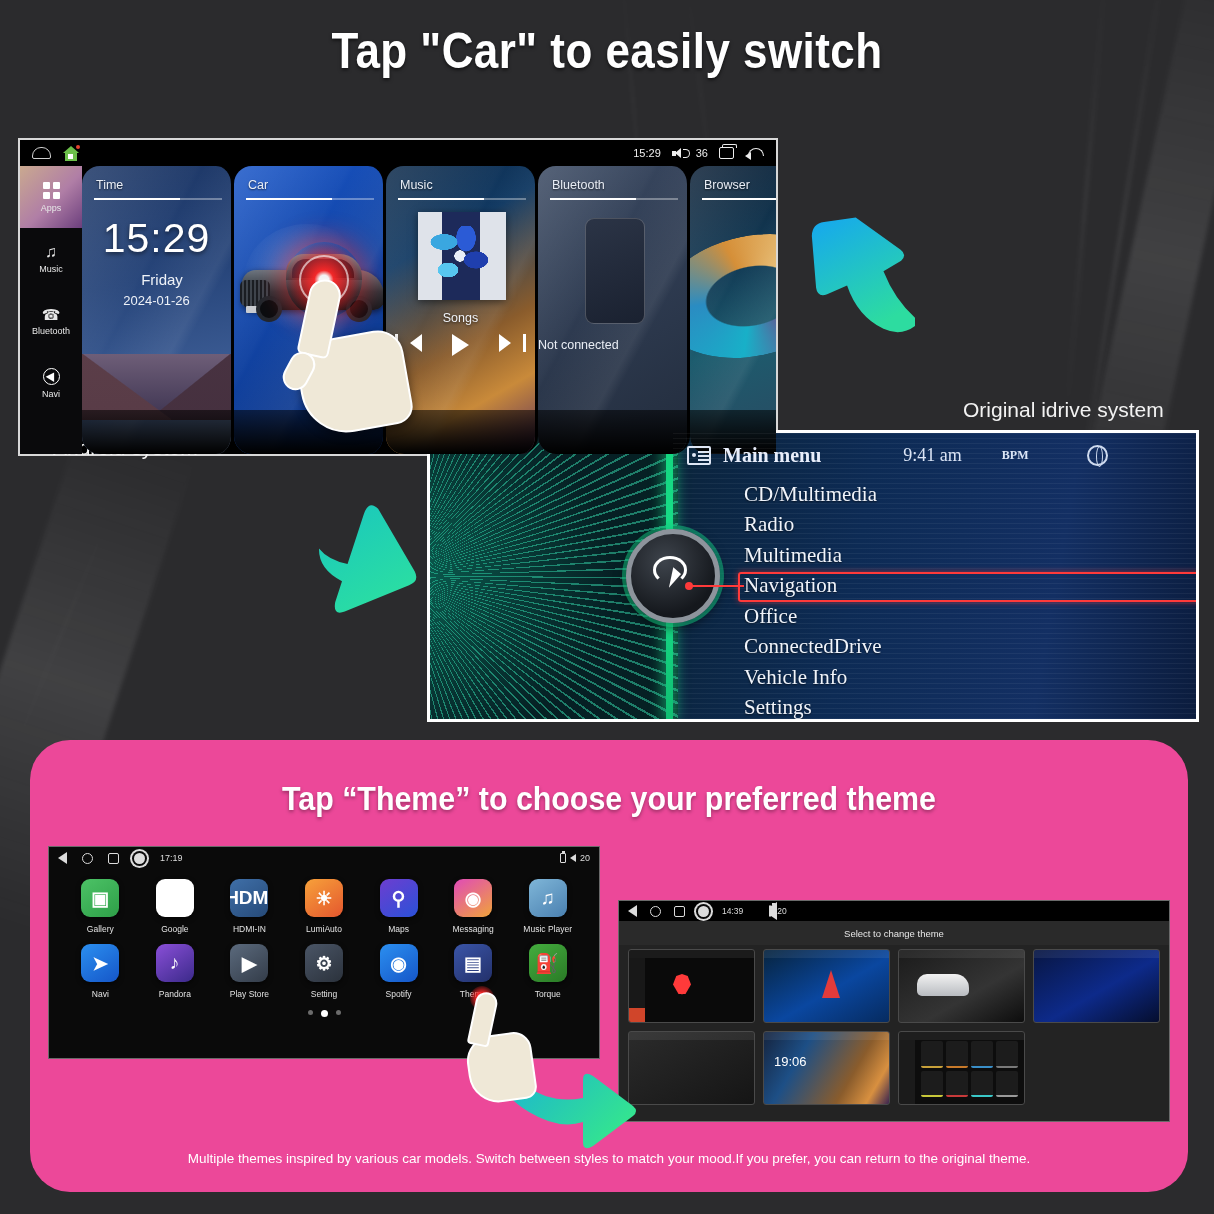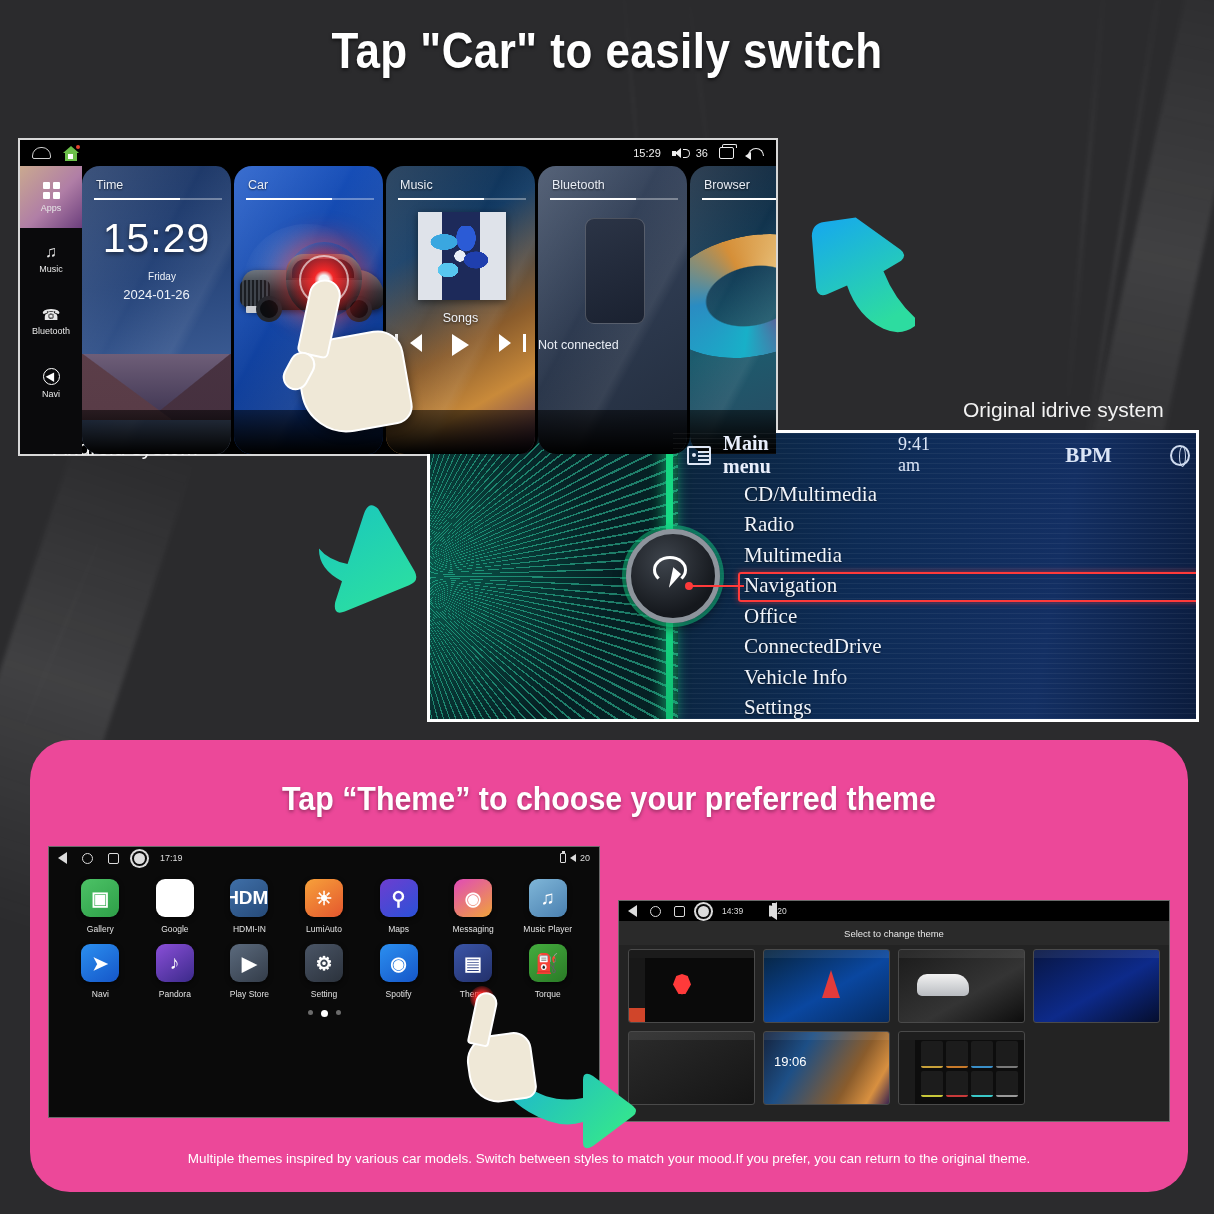--- a/index.html
+++ b/index.html
@@ -88,21 +88,21 @@
   .tile .reflect { position:absolute; left:0; right:0; bottom:0; height:44px; background:linear-gradient(to bottom, rgba(0,0,0,.55), #000); z-index:4;}
 
   .tile-time { background: linear-gradient(170deg,#1d3766 0%, #27457a 40%, #3a5a92 70%, #6d7e9a 100%); }
   .tile-time .mountains { position:absolute; left:0; right:0; bottom:34px; height:66px;
       background:
         linear-gradient(to top right, rgba(90,60,70,.95) 0 50%, transparent 51%) left bottom/60% 100% no-repeat,
         linear-gradient(to top left, rgba(70,48,62,.95) 0 50%, transparent 51%) right bottom/55% 100% no-repeat,
         linear-gradient(to bottom, #6e5e78, #3c3350); z-index:2; }
   .clk { position:absolute; left:0; right:0; top:52px; text-align:center; color:#fff; z-index:3;}
   .clk .big { font-size:41px; font-weight:300; letter-spacing:1px; line-height:1; text-shadow:0 2px 4px rgba(0,0,0,.5); }
-  .clk .day { font-size:10px; margin-top:12px; color:#eef2f8;margin-left:11px; }
+  .clk .day { font-size:15px; margin-top:12px; color:#eef2f8;margin-left:11px; }
   .clk .date { font-size:13px; margin-top:5px; color:#eef2f8; }
 
   .tile-car { background: linear-gradient(145deg,#1b57c8 0%, #1348ad 35%, #0e3a90 75%, #0b2f78 100%); }
   .car-glow { position:absolute; left:10px; top:58px; width:126px; height:112px; border-radius:50%;
       background: radial-gradient(circle at 45% 45%, rgba(255,255,255,.30), rgba(255,255,255,0) 62%); z-index:2;}
   .car-img { position:absolute; left:6px; top:86px; width:146px; height:74px; z-index:3;}
   .car-body { position:absolute; left:2px; top:18px; width:142px; height:40px; border-radius:14px 26px 10px 10px;
       background:linear-gradient(to bottom,#6d757f,#2d3238 55%,#15181c); box-shadow:0 2px 6px rgba(0,0,0,.6);}
   .car-roof { position:absolute; left:46px; top:2px; width:76px; height:26px; border-radius:18px 22px 0 0;
       background:linear-gradient(to bottom,#8b939c,#3a4048);}
@@ -186,21 +186,21 @@
       border:5px solid #8d949c; box-shadow:0 0 0 4px rgba(20,220,140,.45), 0 4px 12px rgba(0,0,0,.6); z-index:4; }
   .id-knob .cursor { position:absolute; left:22px; top:22px; width:48px; height:44px; }
   .id-knob .cursor .loop { position:absolute; left:0; top:0; width:34px; height:28px; border:3px solid #fff; border-radius:50%; border-bottom-color:transparent;}
   .id-knob .cursor .ptr { position:absolute; left:18px; top:12px; width:0; height:0; border-left:9px solid #fff; border-top:5px solid transparent; border-bottom:16px solid transparent; transform:rotate(12deg);}
   .id-hdr { position:absolute; left:243px; top:6px; right:6px; height:32px; display:flex; align-items:center; gap:12px; z-index:5;}
   .id-hdr .mm-ico { width:24px; height:19px; border:2px solid #dfe7f5; border-radius:2px; position:relative; margin-left:14px; flex:0 0 auto;}
   .id-hdr .mm-ico:before { content:""; position:absolute; left:9px; top:3px; width:11px; height:2px; background:#dfe7f5; box-shadow:0 4px 0 #dfe7f5, 0 8px 0 #dfe7f5;}
   .id-hdr .mm-ico:after { content:""; position:absolute; left:3px; top:5px; width:4px; height:4px; border-radius:50%; background:#dfe7f5;}
   .id-hdr .mm-title { color:#e8eefb; font-size:20px; font-weight:700; }
   .id-hdr .mm-time { color:#dbe5f6; font-size:18px; margin-left:70px;}
-  .id-hdr .mm-bpm { color:#dbe5f6; font-size:21px; font-weight:700; margin-left:100px;}
+  .id-hdr .mm-bpm { color:#dbe5f6; font-size:12px; font-weight:700; margin-left:28px;}
   .id-hdr .mm-globe { margin-left:46px; width:21px; height:21px; border-radius:50%; border:2px solid #cfdbef; position:relative;}
   .id-hdr .mm-globe:before{content:"";position:absolute;left:7px;top:-1px;width:5px;height:19px;border:1.5px solid #cfdbef;border-radius:50%;}
   .id-list { position:absolute; left:310px; top:46px; right:0; z-index:5; }
   .id-row { height:30.5px; color:#f0f4fb; font-size:21px; display:flex; align-items:center; padding-left:4px; text-shadow:0 1px 2px rgba(0,0,0,.6);}
   .id-row.sel { position:relative; }
   .id-sel-box { position:absolute; left:308px; top:139px; width:570px; height:30px; border:2px solid #ff3a3a; border-radius:3px; z-index:6; box-shadow:0 0 6px rgba(255,60,60,.5); }
   .id-sel-line { position:absolute; left:262px; top:152px; width:52px; height:2px; background:#ff3a3a; z-index:6;}
   .id-sel-line:before { content:""; position:absolute; left:-7px; top:-3px; width:8px; height:8px; border-radius:50%; background:#ff3a3a;}
   .id-scan { position:absolute; left:243px; top:0; right:0; bottom:0; z-index:3;
       background: repeating-linear-gradient(to bottom, rgba(255,255,255,.05) 0 1px, rgba(255,255,255,0) 1px 5px);}
@@ -215,21 +215,21 @@
     color:#ffffff; font-size:33px; font-weight:700;
     transform:scaleX(.92);
     text-shadow:0 2px 4px rgba(0,0,0,.35);
   }
   .panel-note {
     position:absolute; left:0; bottom:26px; width:100%; text-align:center;
     color:#ffffff; font-size:13.5px;
   }
 
   
-  .launcher { position:absolute; left:18px; top:106px; width:552px; height:272px; background:#0a0a0a; border:1px solid #6a6a6a; overflow:hidden;}
+  .launcher { position:absolute; left:18px; top:106px; width:552px; height:213px; background:#0a0a0a; border:1px solid #6a6a6a; overflow:hidden;}
   .lstat { height:22px; display:flex; align-items:center; gap:15px; padding:0 9px; color:#dcdcdc; font-size:9px;}
   .nv-back { width:0;height:0;border-top:6px solid transparent;border-bottom:6px solid transparent;border-right:9px solid #dcdcdc;}
   .nv-home { width:11px;height:11px;border:1.6px solid #dcdcdc;border-radius:50%;}
   .nv-recent { width:11px;height:11px;border:1.6px solid #dcdcdc;border-radius:2px;}
   .nv-bright { width:11px;height:11px;border-radius:50%; background:#dcdcdc; box-shadow:0 0 0 2px #0a0a0a, 0 0 0 4px #dcdcdc;}
   .lstat .spacer { margin-left:auto; }
   .lstat .right2 { display:flex; align-items:center; gap:4px;}
   .mini-batt { width:6px; height:10px; border:1.3px solid #dcdcdc; border-radius:1px; position:relative;}
   .mini-batt:before{content:"";position:absolute;left:1.5px;top:-3px;width:3px;height:2px;background:#dcdcdc;}
   .mini-spk { width:0;height:0;border-top:4px solid transparent;border-bottom:4px solid transparent;border-right:6px solid #dcdcdc;}

